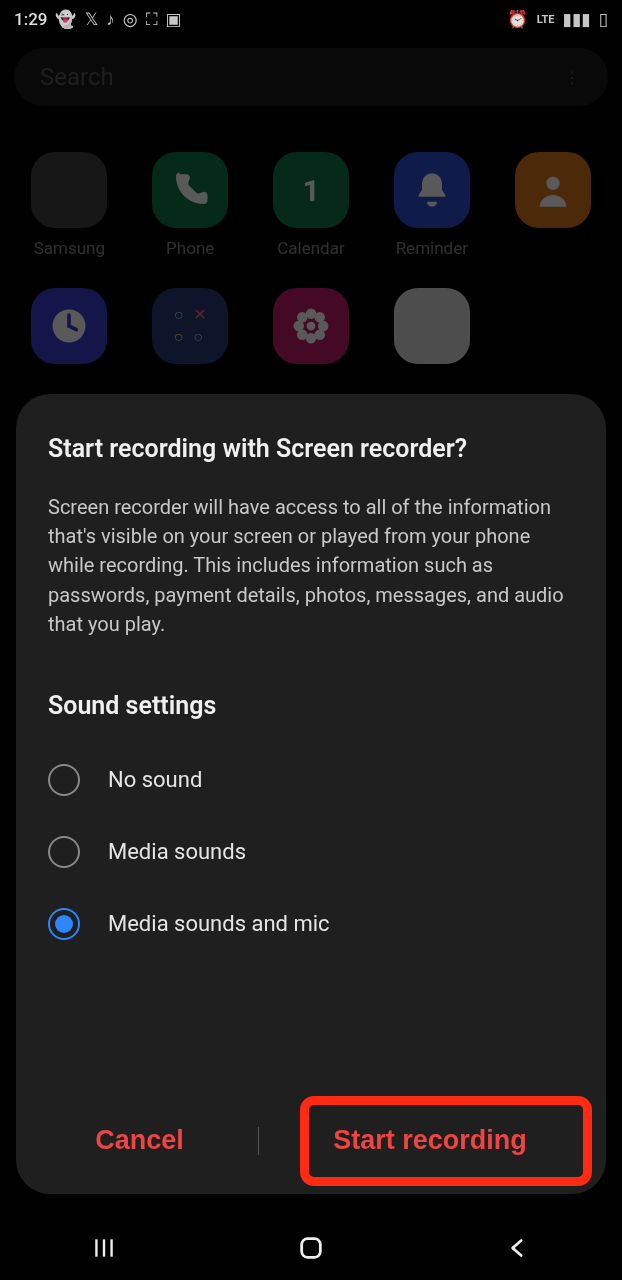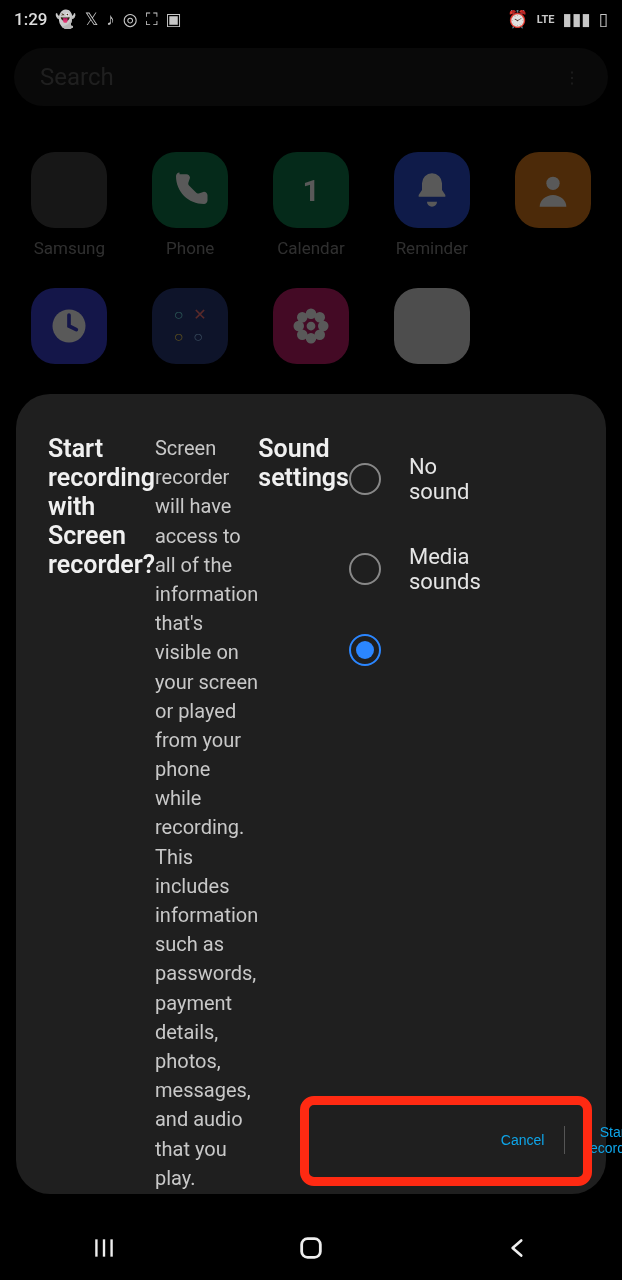--- a/index.html
+++ b/index.html
@@ -102,21 +102,21 @@
   .dialog {
     position: absolute;
     left: 16px; right: 16px;
     top: 394px;
     bottom: 86px;
     background: #1f1f1f;
     border-radius: 34px;
     padding: 40px 32px 26px;
     z-index: 5;
     display: flex;
-    flex-direction: row;
+    flex-direction: column;
   }
   .dialog-title {
     font-size: 25px;
     font-weight: 600;
     color: #f0f0f0;
     margin-bottom: 30px;
   }
   .dialog-body {
     font-size: 20px;
     line-height: 1.46;
@@ -158,23 +158,23 @@
     color: #e5e5e5;
   }
   .dialog-actions {
     margin-top: auto;
     display: flex;
     align-items: center;
     justify-content: space-around;
     padding-top: 20px;
   }
   .action-btn {
-    color: #0ea5e9;
-    font-size: 14px;
-    font-weight: 400;
+    color: #ef4444;
+    font-size: 27px;
+    font-weight: 700;
     background: none;
     border: none;
     padding: 12px 20px;
     cursor: pointer;
   }
   .action-sep {
     width: 1px; height: 28px;
     background: #555;
   }
   .highlight-box {
@@ -346,20 +346,21 @@
     <div class="radio-row">
       <div class="radio"></div>
       <span class="radio-label">No sound</span>
     </div>
     <div class="radio-row">
       <div class="radio"></div>
       <span class="radio-label">Media sounds</span>
     </div>
     <div class="radio-row">
       <div class="radio selected"></div>
+      <span class="radio-label">Media sounds and mic</span>
     </div>
   </div>
 
   <div class="dialog-actions">
     <button class="action-btn">Cancel</button>
     <div class="action-sep"></div>
     <button class="action-btn">Start recording</button>
   </div>
 </div>
 

